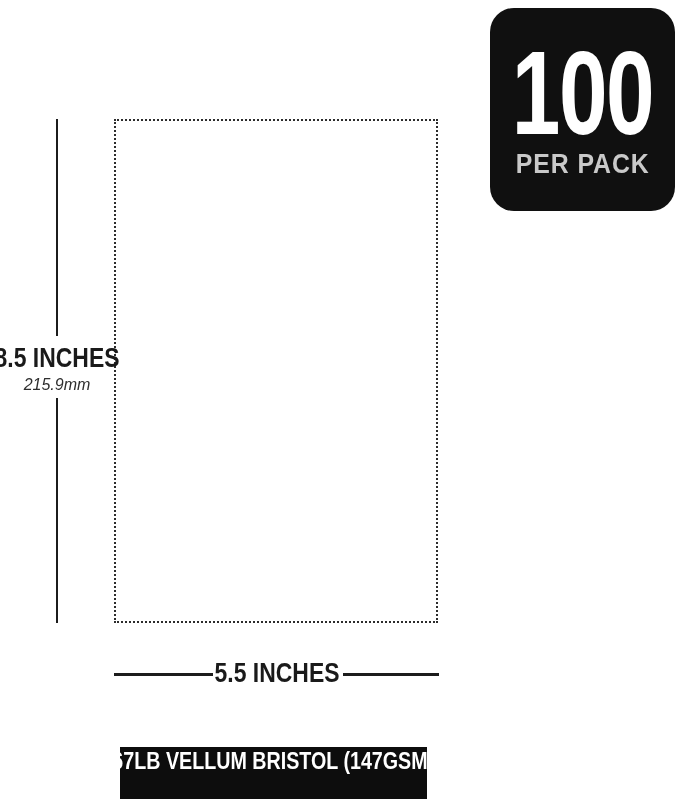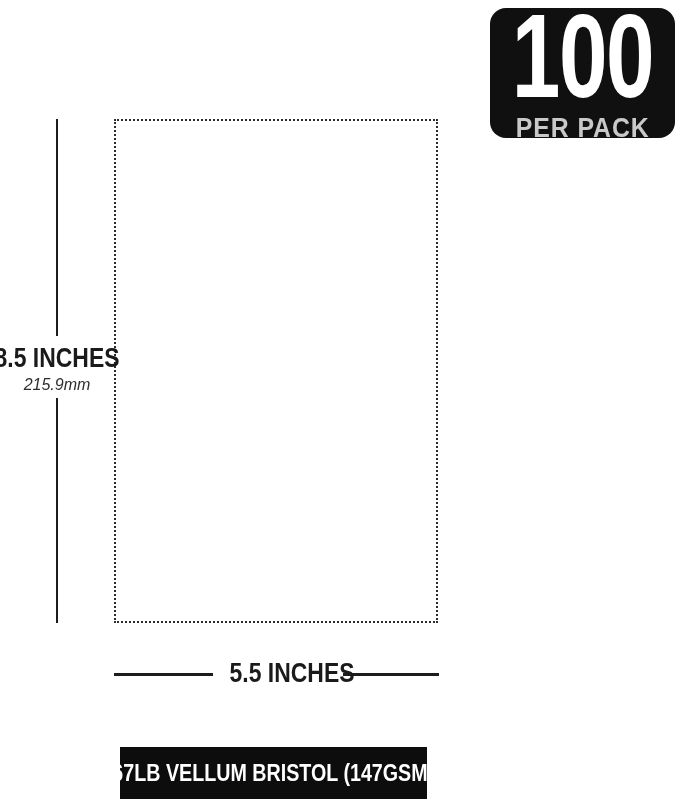--- a/index.html
+++ b/index.html
@@ -15,23 +15,23 @@
     background: #ffffff;
     overflow: hidden;
   }
 
   
   .badge {
     position: absolute;
     left: 490px;
     top: 8px;
     width: 185px;
-    height: 130px;
+    height: 203px;
     background: #101010;
-    border-radius: 16px;
+    border-radius: 24px;
     display: flex;
     flex-direction: column;
     align-items: center;
     justify-content: center;
   }
   .badge-count {
     color: #ffffff;
     font-weight: bold;
     font-size: 118px;
     line-height: 0.92;
@@ -86,21 +86,21 @@
   .hline {
     position: absolute;
     top: 673px;
     height: 3px;
     background: #1c1c1c;
   }
   .hline-left { left: 114px; width: 99px; }
   .hline-right { left: 343px; width: 96px; }
   .width-label {
     position: absolute;
-    left: 292px;
+    left: 277px;
     top: 659px;
     transform: translateX(-50%);
     text-align: center;
     white-space: nowrap;
   }
 
   .dim-inches {
     font-weight: bold;
     font-size: 27px;
     color: #1a1a1a;
@@ -121,21 +121,20 @@
 
   
   .footer-bar {
     position: absolute;
     left: 120px;
     top: 747px;
     width: 307px;
     height: 52px;
     background: #0d0d0d;
     display: flex;
-    align-items: center;
     justify-content: center;
   }
   .footer-text {
     color: #ffffff;
     font-weight: bold;
     font-size: 24px;
     display: inline-block;
     transform: scaleX(0.82);
     transform-origin: center;
     white-space: nowrap;

